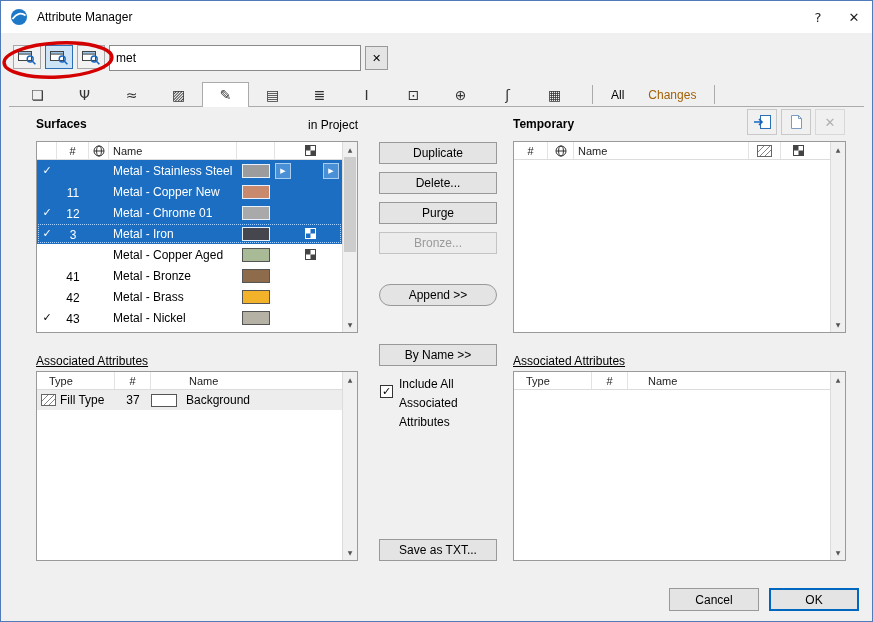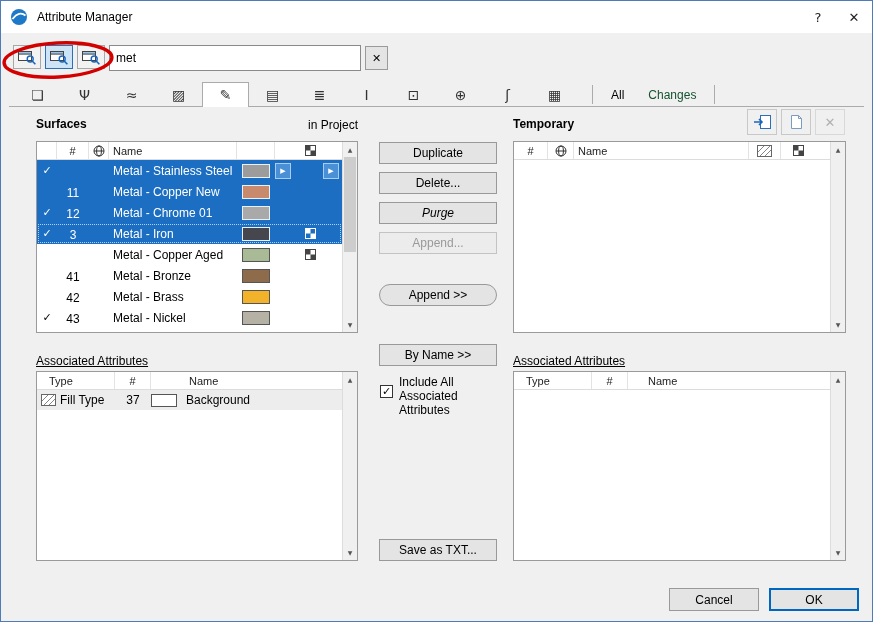--- a/index.html
+++ b/index.html
@@ -28,21 +28,21 @@
 
   
   .tabbar { position:absolute; left:8px; right:8px; top:50px; height:24px; display:flex; align-items:flex-end; border-bottom:1px solid #ababab; }
   #icon-tabs { display:flex; align-items:flex-end; padding-left:5px; }
   .tab { width:47px; height:23px; display:flex; align-items:center; justify-content:center; cursor:default; }
   .tab.selected { background:#fff; border:1px solid #ababab; border-bottom:none; height:25px; margin-bottom:-1px; position:relative; z-index:2; }
   .tab-glyph { font-family:"DejaVu Sans",sans-serif; font-size:14px; color:#333; }
   .tab-sep { width:1px; height:19px; background:#ababab; margin:0 6px 2px 14px; }
   .tab-sep.last { margin-left:6px; }
   .tab-text { padding:0 12px 4px 12px; color:#000; }
-  .tab-text.changes { color:#14532d; }
+  .tab-text.changes { color:#a16207; }
 
   
   .panel-title { position:absolute; font-weight:bold; }
   .surfaces-title { left:35px; top:84px; }
   .temp-title { left:512px; top:84px; }
   .scope-label { position:absolute; left:250px; top:85px; width:107px; text-align:right; }
   .sub-title { position:absolute;text-decoration:underline; }
   .sub-left { left:35px; top:321px; }
   .sub-right { left:512px; top:321px; }
 
@@ -106,28 +106,28 @@
   .sarrow { height:15px; display:flex; align-items:center; justify-content:center; font-size:6px; color:#555; font-family:"DejaVu Sans",sans-serif; }
   .strack { flex:1; position:relative; }
   .sthumb { position:absolute; left:1px; right:1px; background:#cdcdcd; }
   .thumb-surfaces { top:0; height:95px; }
 
   
   .btn { position:absolute; width:118px; height:22px; background:#e4e4e4; border:1px solid #999; font-size:12px; display:flex; align-items:center; justify-content:center; cursor:default; }
   .btn.disabled { color:#9a9a9a; border-color:#c3c3c3; background:#ececec; }
   .b-duplicate { left:378px; top:109px; }
   .b-delete { left:378px; top:139px; }
-  .b-purge { left:378px; top:169px;font-style:italic; }
+  .b-purge { left:378px; top:169px; }
   .b-reindex { left:378px; top:199px; }
   .b-append { left:378px; top:251px;border-radius:11px; }
   .b-byindex { left:378px; top:281px; }
   .b-byname { left:378px; top:311px; }
   .b-save { left:378px; top:506px; }
   .checkbox { position:absolute; left:379px; top:352px; width:13px; height:13px; background:#fff; border:1px solid #333; font-size:11px; line-height:11px; text-align:center; font-family:"DejaVu Sans",sans-serif; }
-  .cb-label { position:absolute; left:398px; top:342px; width:94px; line-height:14px; }
+  .cb-label { position:absolute; left:398px; top:342px; width:94px; line-height:19px; }
 
   
   #temp-buttons { position:absolute; left:746px; top:76px; display:flex; gap:4px; }
   .icon-btn { width:30px; height:26px; background:#f0f0f0; border:1px solid #c8c8c8; display:flex; align-items:center; justify-content:center; }
   .icon-btn.disabled { color:#b0b0b0; border-color:#d8d8d8; font-size:13px; font-family:"DejaVu Sans",sans-serif; }
 
   
   .footer-cancel { left:668px; top:555px; width:90px; height:23px; }
   .footer-ok { left:768px; top:555px; width:90px; height:23px; border:2px solid #0067c0; }
 </style>
@@ -388,21 +388,21 @@
       <div class="vscroll">
         <div class="sarrow">▲</div>
         <div class="strack"></div>
         <div class="sarrow">▼</div>
       </div>
     </div>
 
     <div class="btn b-duplicate">Duplicate</div>
     <div class="btn b-delete">Delete...</div>
     <div class="btn b-purge">Purge</div>
-    <div class="btn b-reindex disabled">Append...</div>
+    <div class="btn b-reindex disabled">Bronze...</div>
     <div class="btn b-append">Append &gt;&gt;</div>
     <div class="btn b-byname">By Name &gt;&gt;</div>
     <div class="checkbox" id="include-cb">✓</div>
     <div class="cb-label">Include All Associated Attributes</div>
     <div class="btn b-save">Save as TXT...</div>
 
     <div class="panel-title temp-title">Temporary</div>
     <div id="temp-buttons">
       <div class="icon-btn">
         <svg width="19" height="16" viewBox="0 0 19 16">

